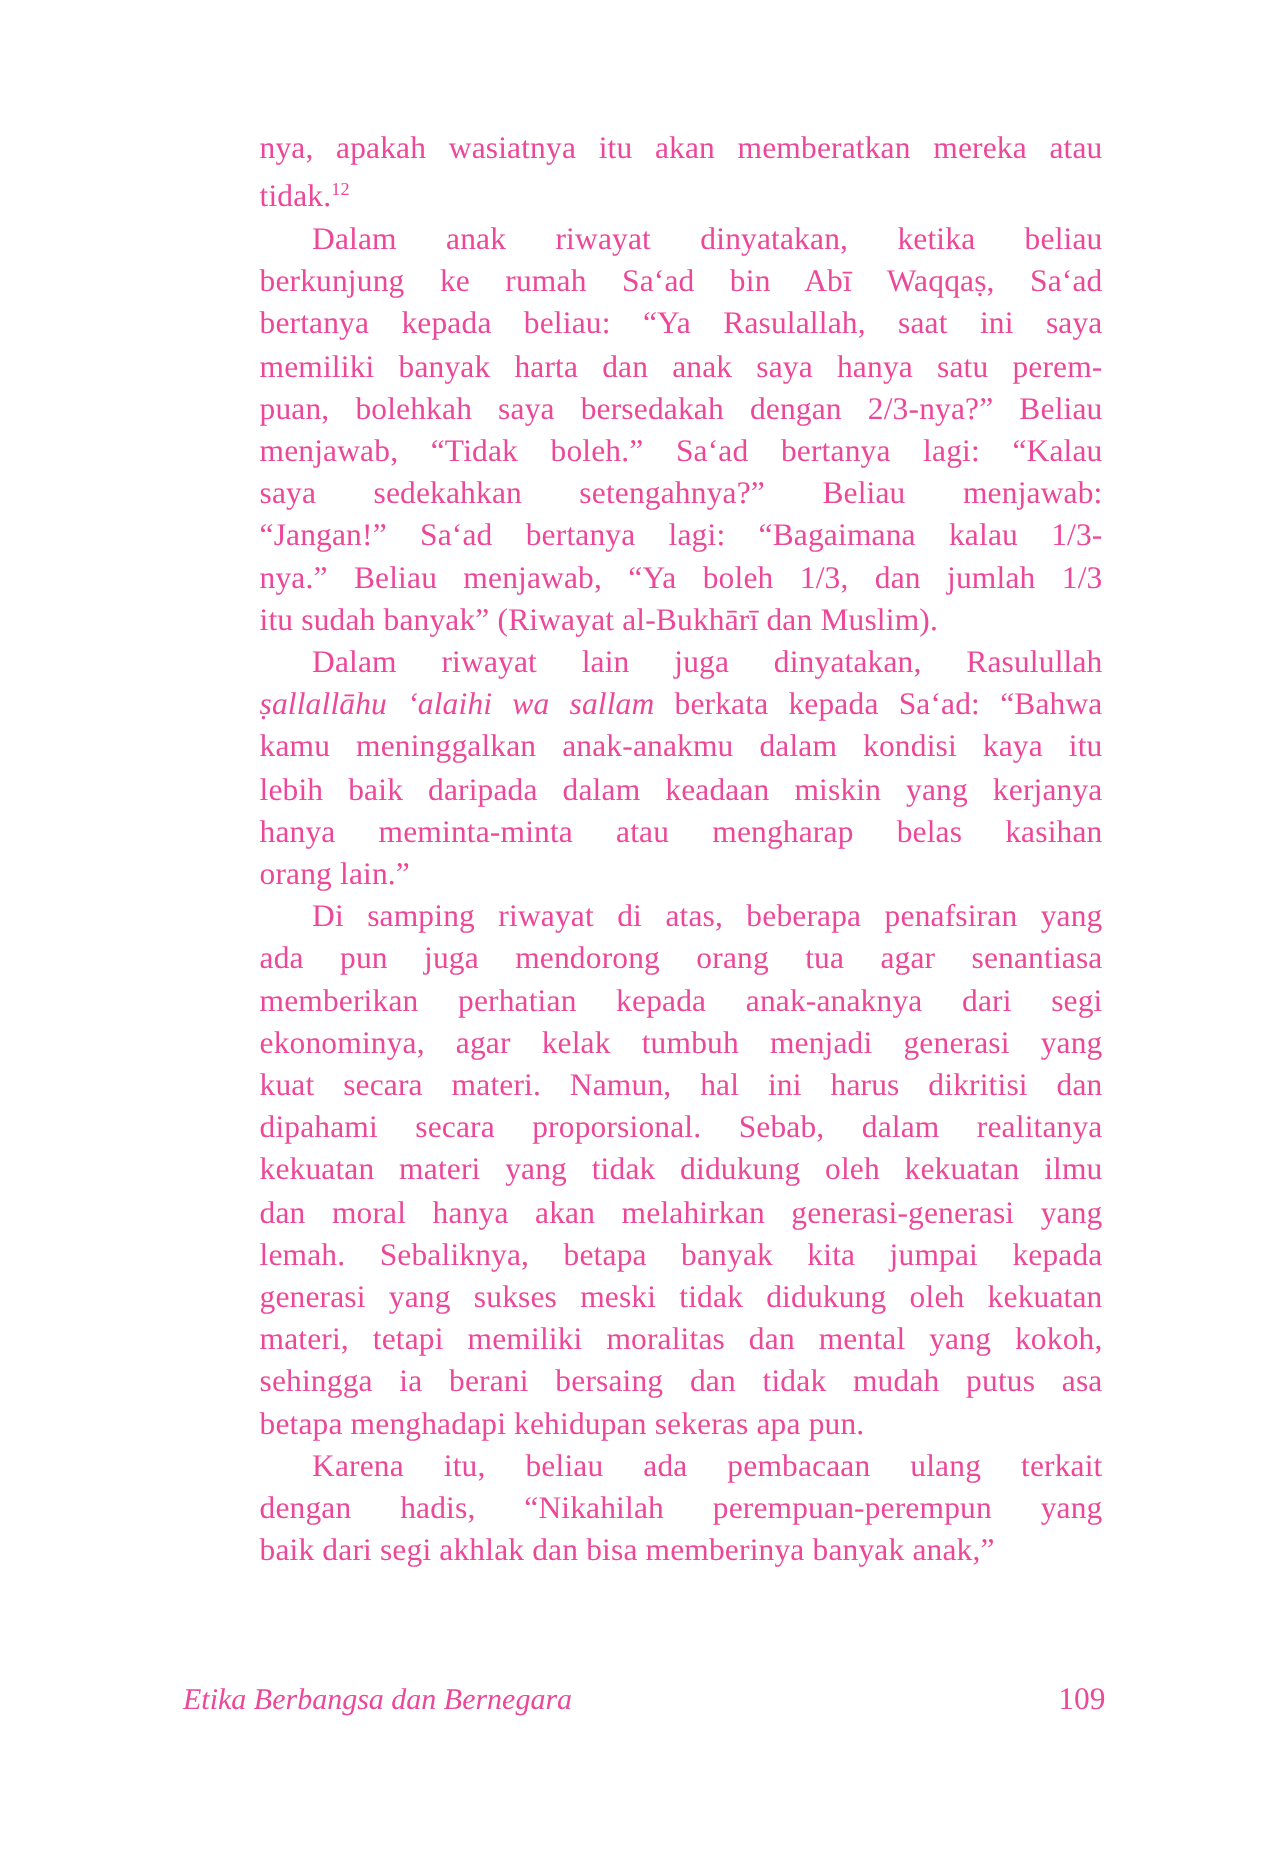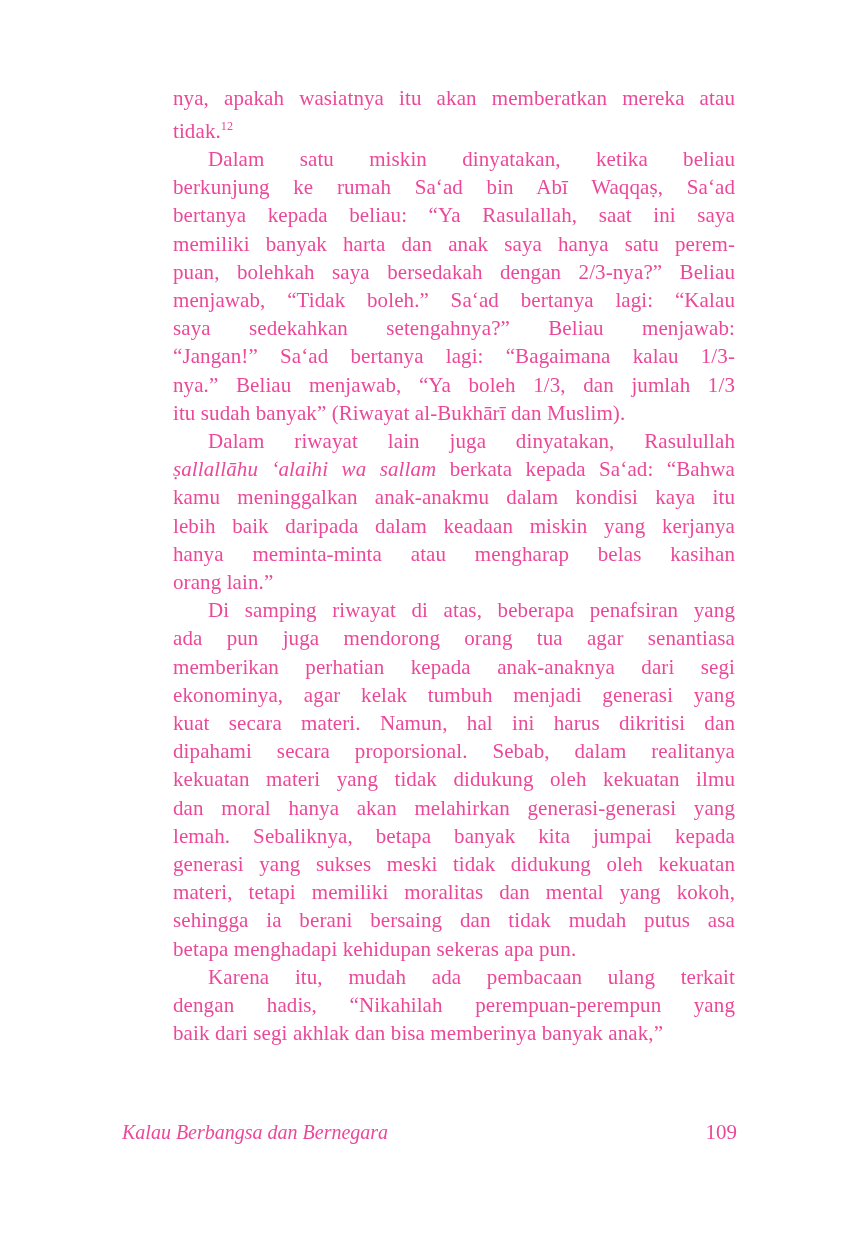--- a/index.html
+++ b/index.html
@@ -61,21 +61,21 @@
     font-size: 21px;
   }
 </style>
 </head>
 <body>
 
 <div class="page">
   <div class="body-text">
       <div class="line"><span>nya, apakah wasiatnya itu akan memberatkan mereka atau</span></div>
       <div class="line last"><span>tidak.</span><span class="sup">12</span></div>
-      <div class="line indent"><span>Dalam satu miskin dinyatakan, ketika beliau</span></div>
+      <div class="line indent"><span>Dalam anak riwayat dinyatakan, ketika beliau</span></div>
       <div class="line"><span>berkunjung ke rumah Sa‘ad bin Abī Waqqaṣ, Sa‘ad</span></div>
       <div class="line"><span>bertanya kepada beliau: “Ya Rasulallah, saat ini saya</span></div>
       <div class="line"><span>memiliki banyak harta dan anak saya hanya satu perem-</span></div>
       <div class="line"><span>puan, bolehkah saya bersedakah dengan 2/3-nya?” Beliau</span></div>
       <div class="line"><span>menjawab, “Tidak boleh.” Sa‘ad bertanya lagi: “Kalau</span></div>
       <div class="line"><span>saya sedekahkan setengahnya?” Beliau menjawab:</span></div>
       <div class="line"><span>“Jangan!” Sa‘ad bertanya lagi: “Bagaimana kalau 1/3-</span></div>
       <div class="line"><span>nya.” Beliau menjawab, “Ya boleh 1/3, dan jumlah 1/3</span></div>
       <div class="line last"><span>itu sudah banyak” (Riwayat al-Bukhārī dan Muslim).</span></div>
       <div class="line indent"><span>Dalam riwayat lain juga dinyatakan, Rasulullah</span></div>
@@ -90,21 +90,21 @@
       <div class="line"><span>ekonominya, agar kelak tumbuh menjadi generasi yang</span></div>
       <div class="line"><span>kuat secara materi. Namun, hal ini harus dikritisi dan</span></div>
       <div class="line"><span>dipahami secara proporsional. Sebab, dalam realitanya</span></div>
       <div class="line"><span>kekuatan materi yang tidak didukung oleh kekuatan ilmu</span></div>
       <div class="line"><span>dan moral hanya akan melahirkan generasi-generasi yang</span></div>
       <div class="line"><span>lemah. Sebaliknya, betapa banyak kita jumpai kepada</span></div>
       <div class="line"><span>generasi yang sukses meski tidak didukung oleh kekuatan</span></div>
       <div class="line"><span>materi, tetapi memiliki moralitas dan mental yang kokoh,</span></div>
       <div class="line"><span>sehingga ia berani bersaing dan tidak mudah putus asa</span></div>
       <div class="line last"><span>betapa menghadapi kehidupan sekeras apa pun.</span></div>
-      <div class="line indent"><span>Karena itu, mudah ada pembacaan ulang terkait</span></div>
+      <div class="line indent"><span>Karena itu, beliau ada pembacaan ulang terkait</span></div>
       <div class="line"><span>dengan hadis, “Nikahilah perempuan-perempun yang</span></div>
       <div class="line last"><span>baik dari segi akhlak dan bisa memberinya banyak anak,”</span></div>
     </div>
   <div class="footer">
-    <span class="title">Kalau Berbangsa dan Bernegara</span>
+    <span class="title">Etika Berbangsa dan Bernegara</span>
     <span class="pagenum">109</span>
   </div>
 </div>
 
 </body></html>

